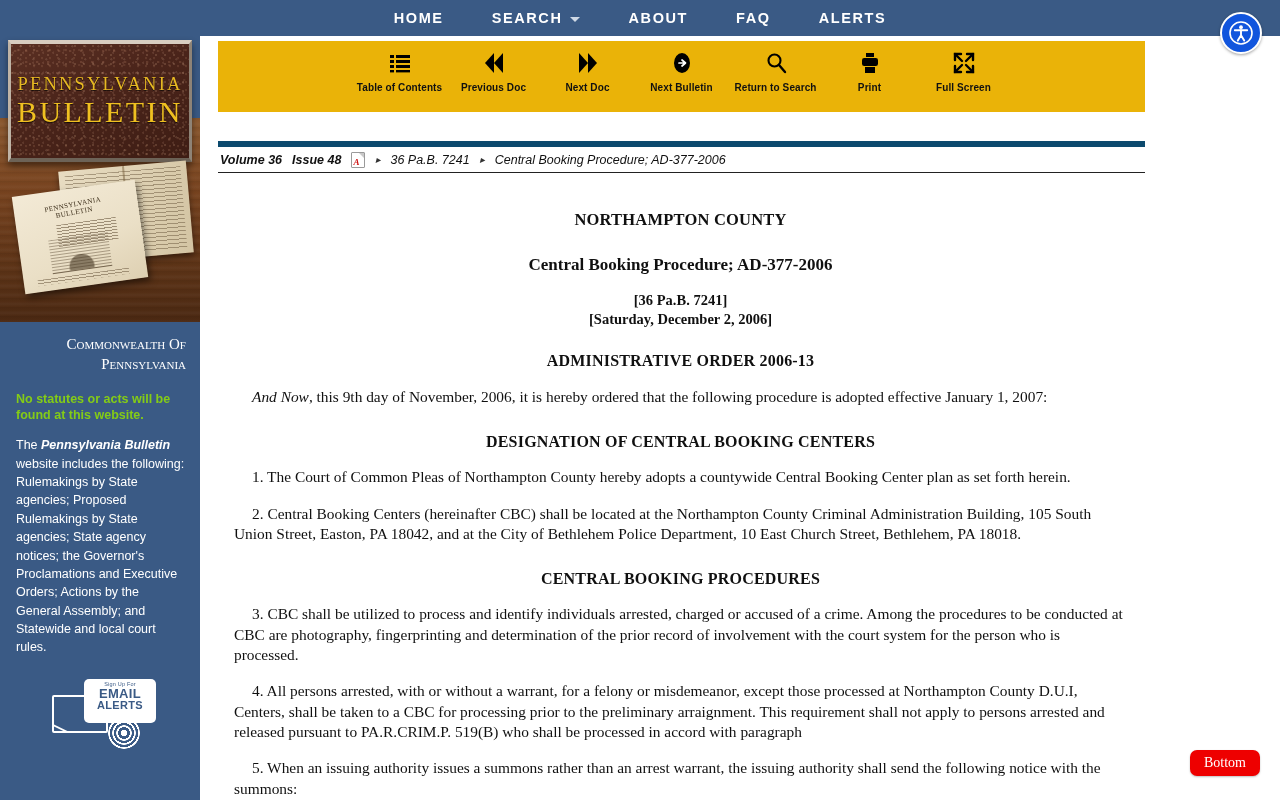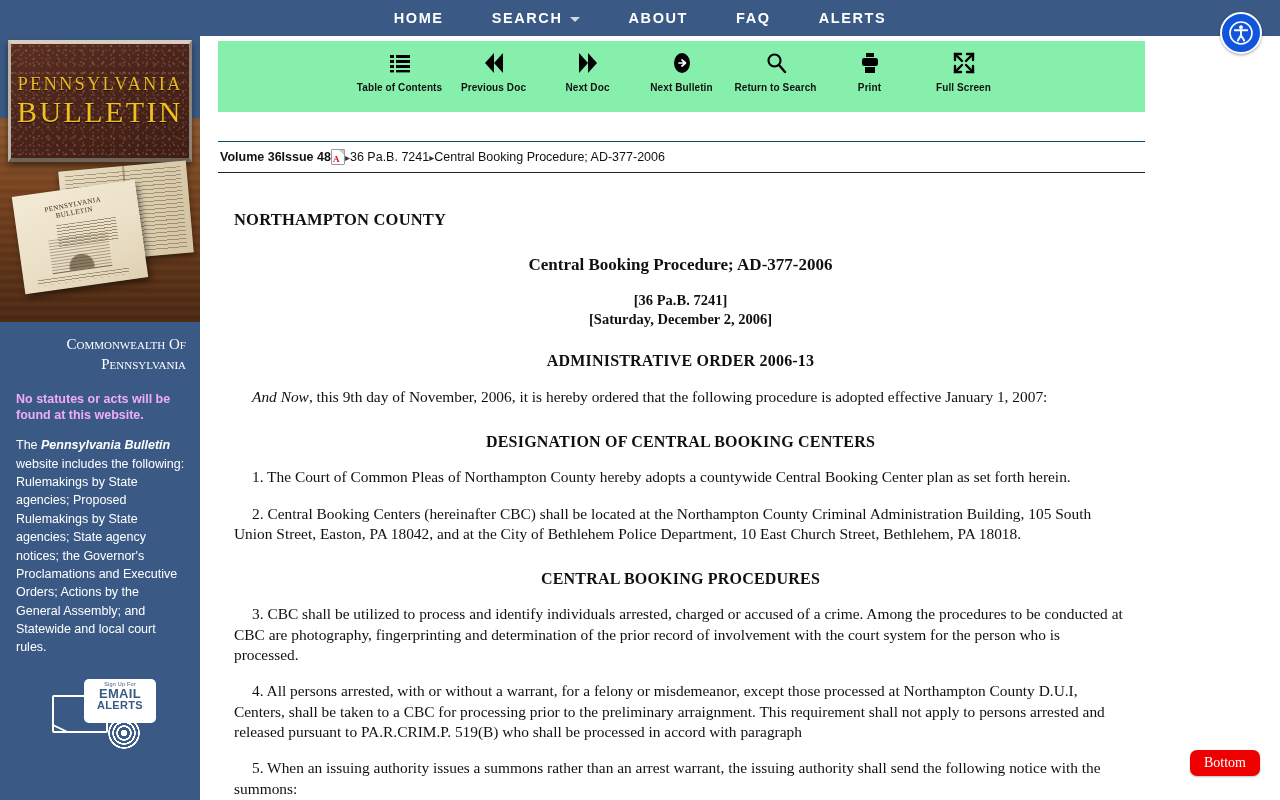--- a/index.html
+++ b/index.html
@@ -191,21 +191,21 @@
   .sb-commonwealth {
     color: #ffffff;
     font-family: "Liberation Serif", serif;
     font-size: 15px;
     font-variant: small-caps;
     text-align: right;
     line-height: 1.35;
     padding: 12px 14px 0 14px;
   }
   .sb-bold {
-    color: #f0abfc;
+    color: #84cc16;
     font-size: 12.5px;
     font-weight: bold;
     line-height: 1.35;
     padding: 16px 14px 0 16px;
   }
   .sb-para {
     color: #ffffff;
     font-size: 12.5px;
     line-height: 1.47;
     padding: 12px 14px 0 16px;
@@ -263,21 +263,21 @@
     position: absolute;
     top: 36px; left: 200px;
     width: 1080px; height: 764px;
     background: #ffffff;
     overflow: hidden;
   }
   .toolbar {
     position: absolute;
     left: 18px; top: 5px;
     width: 927px; height: 71px;
-    background: #86efac;
+    background: #eab308;
     display: flex;
     align-items: flex-start;
     justify-content: center;
     gap: 0;
     padding-top: 9px;
   }
   .tool {
     width: 94px;
     display:flex;
     flex-direction:column;
@@ -295,28 +295,29 @@
     font-weight: bold;
     margin-top: 6px;
     white-space: nowrap;
     letter-spacing: .1px;
   }
 
   .breadcrumb {
     position:absolute;
     left:18px; top:105px;
     width: 927px;
-    border-top: 1px solid #0c4a6e;
+    border-top: 6px solid #0c4a6e;
     border-bottom: 1px solid #222;
     height: 32px;
     display:flex; align-items:center;
     font-size: 12.5px;
     color:#111;
-    gap: 0;
+    gap: 10px;
     padding-left: 2px;
+    font-style: italic;
   }
   .bc-vol { font-weight: bold; }
   .pdf-ico {
     position: relative;
     width:14px; height:16px;
     background:#ffffff;
     border:1px solid #9a9a9a;
     border-radius:1px;
     display:inline-block;
     vertical-align:middle;
@@ -348,20 +349,21 @@
     padding: 0 18px 0 16px;
   }
   .h-courts {
     text-align:center;
     font-size: 27px;
     font-weight:bold;
     letter-spacing:.5px;
     margin: 0 0 4px 0;
   }
   .h-county {
+    text-align:center;
     font-size: 16.5px;
     font-weight:bold;
     margin: 26px 0 0 0;
     letter-spacing:.2px;
   }
   .h-title {
     text-align:center;
     font-size: 17px;
     font-weight:bold;
     margin: 25px 0 0 0;

